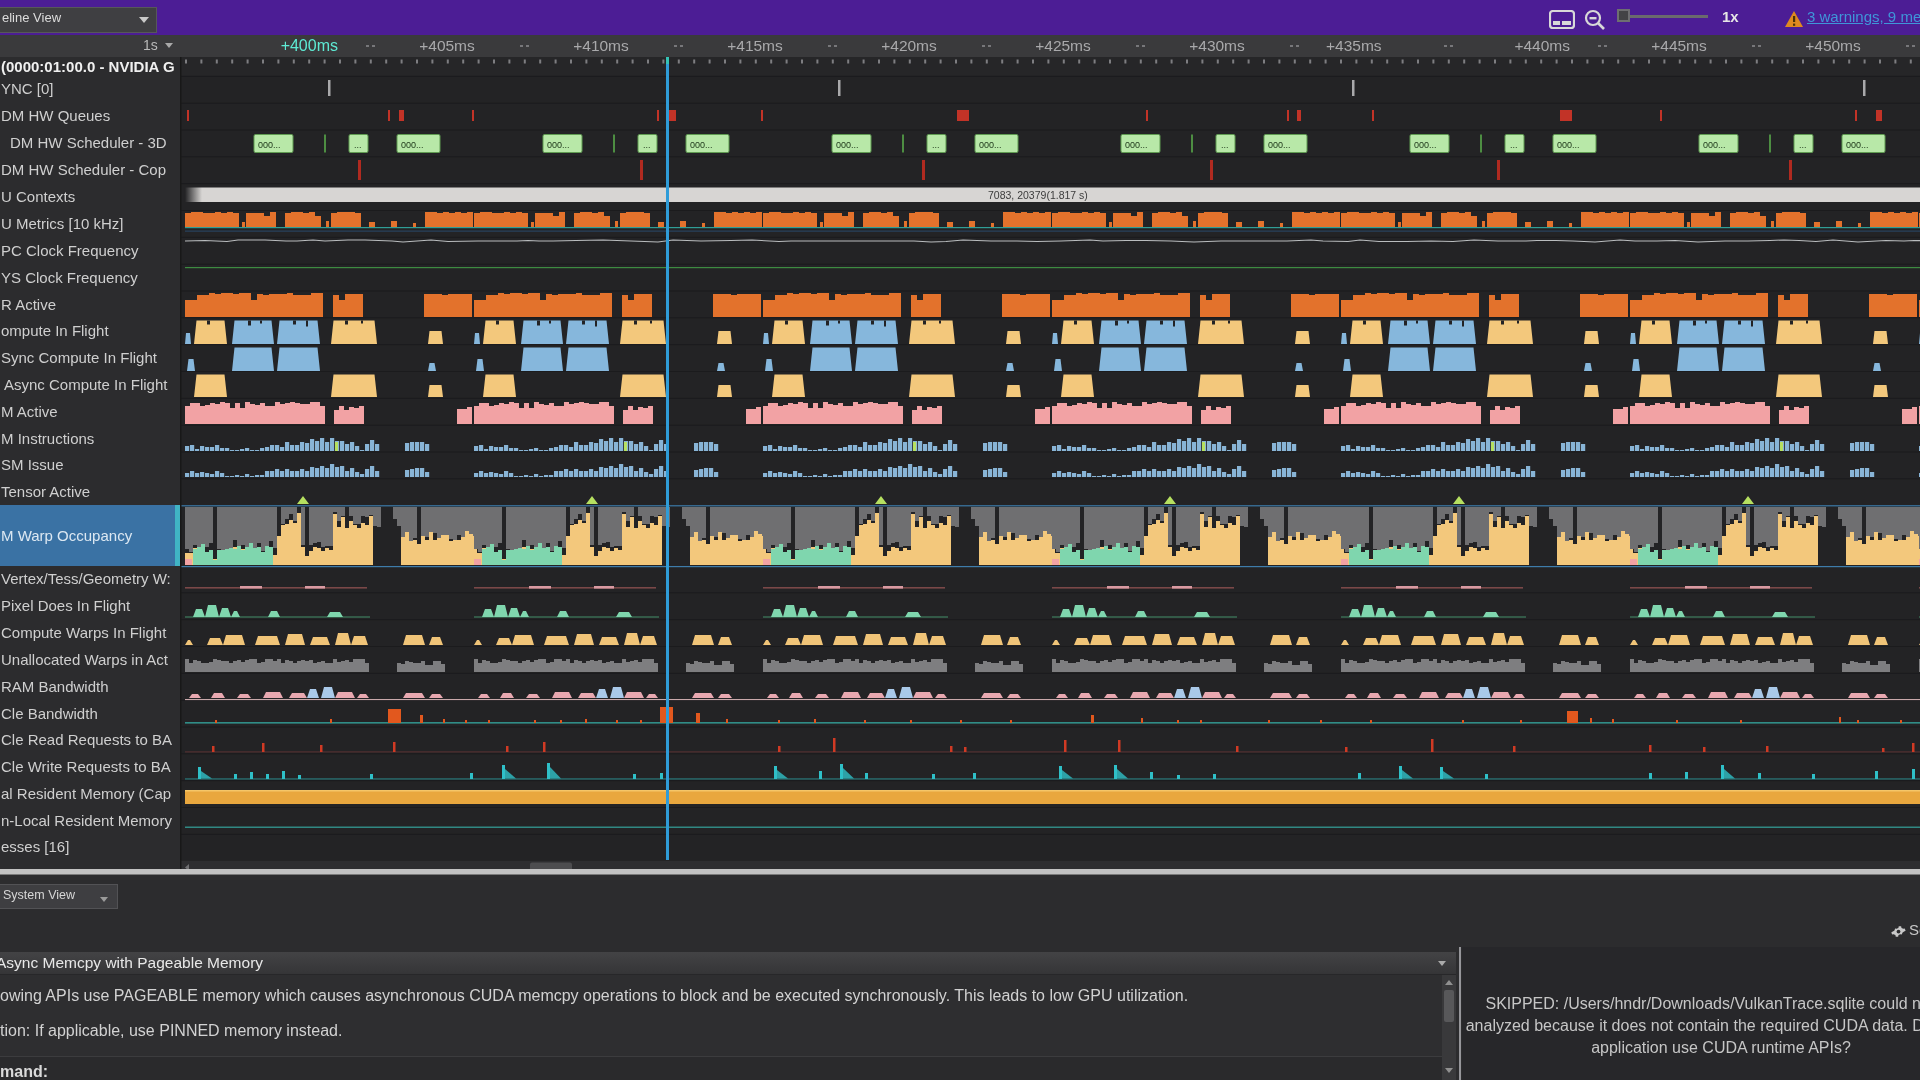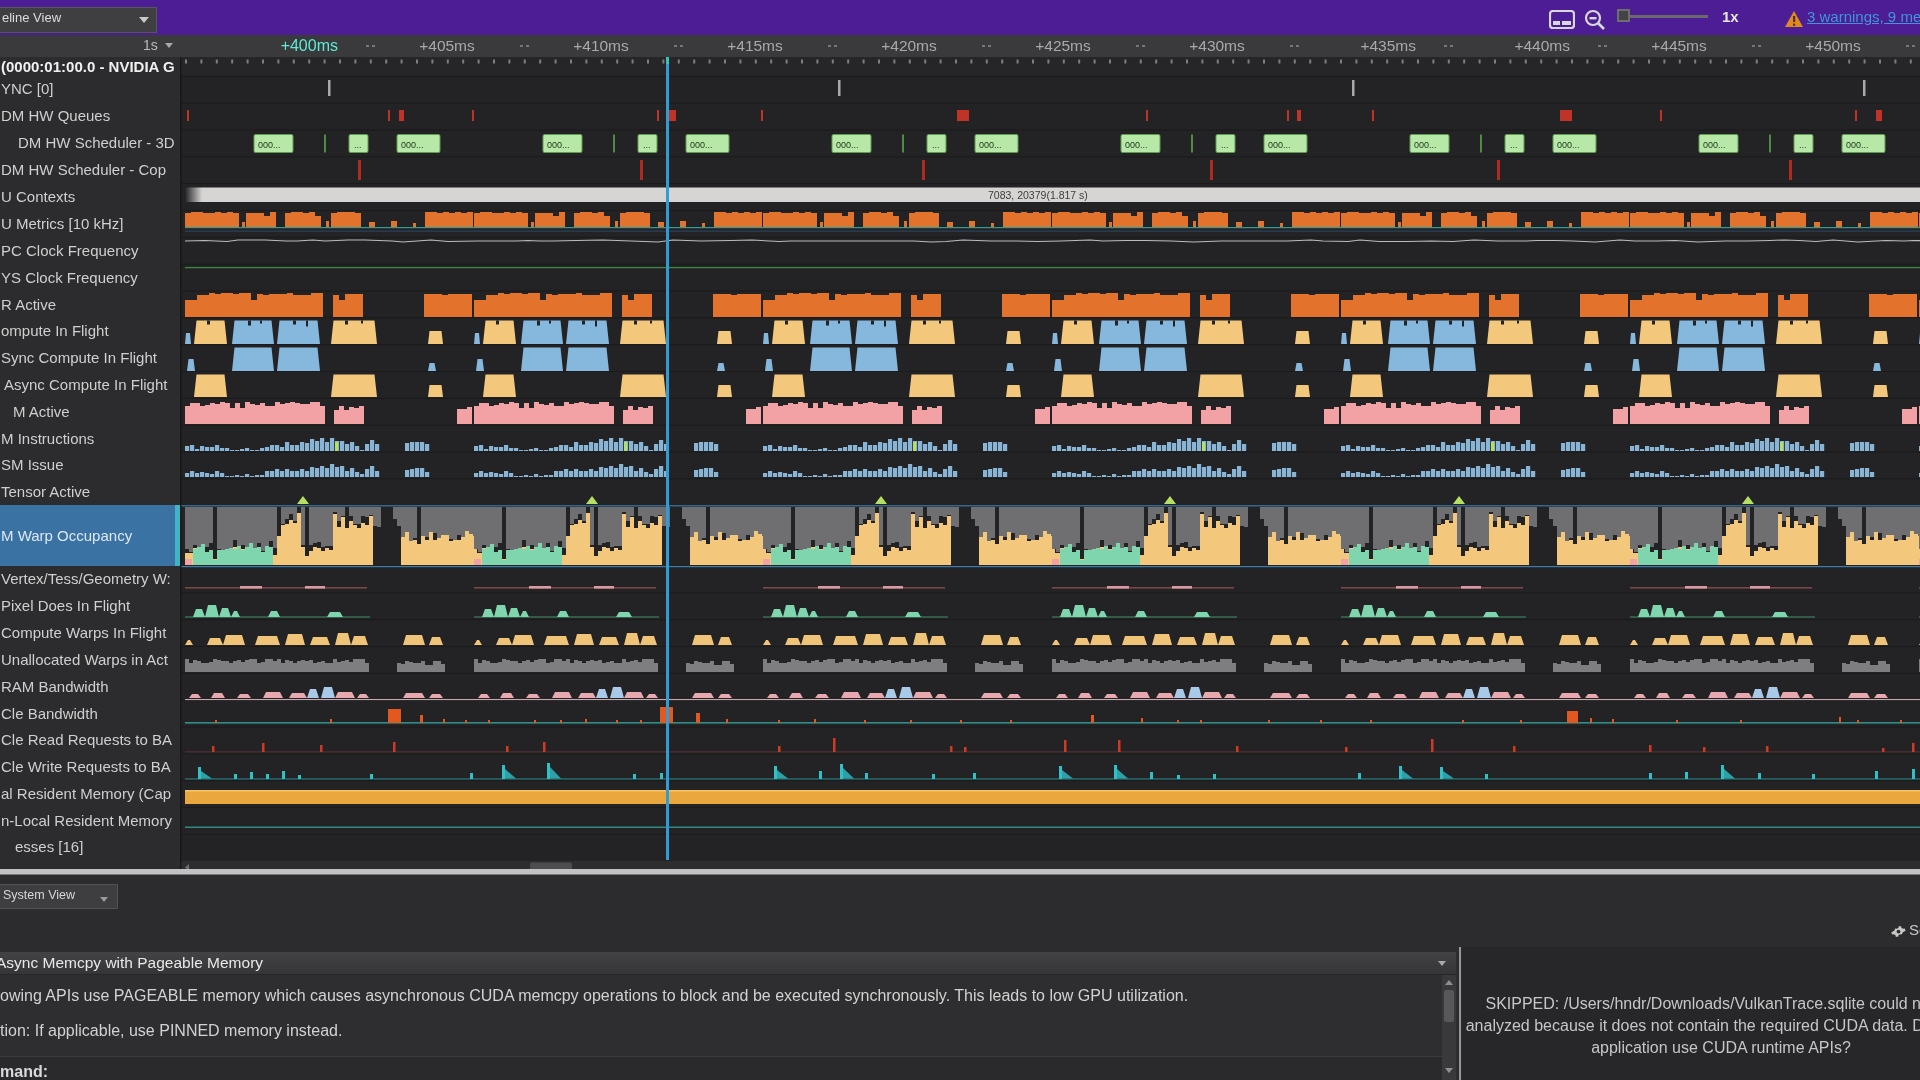--- a/index.html
+++ b/index.html
@@ -46,64 +46,64 @@
     <div style="position:absolute;left:834px;top:10px;width:3px;height:2px;background:#77777a"></div>
     <div style="position:absolute;left:864px;top:2px;width:90px;text-align:center;color:#a9a9ab;font-size:15.5px">+420ms</div>
     <div style="position:absolute;left:982px;top:10px;width:3px;height:2px;background:#77777a"></div>
     <div style="position:absolute;left:988px;top:10px;width:3px;height:2px;background:#77777a"></div>
     <div style="position:absolute;left:1018px;top:2px;width:90px;text-align:center;color:#a9a9ab;font-size:15.5px">+425ms</div>
     <div style="position:absolute;left:1136px;top:10px;width:3px;height:2px;background:#77777a"></div>
     <div style="position:absolute;left:1142px;top:10px;width:3px;height:2px;background:#77777a"></div>
     <div style="position:absolute;left:1172px;top:2px;width:90px;text-align:center;color:#a9a9ab;font-size:15.5px">+430ms</div>
     <div style="position:absolute;left:1290px;top:10px;width:3px;height:2px;background:#77777a"></div>
     <div style="position:absolute;left:1296px;top:10px;width:3px;height:2px;background:#77777a"></div>
-    <div style="position:absolute;left:1326px;top:2px;width:90px;text-align:right;color:#a9a9ab;font-size:15.5px">+435ms</div>
+    <div style="position:absolute;left:1326px;top:2px;width:90px;text-align:left;color:#a9a9ab;font-size:15.5px">+435ms</div>
     <div style="position:absolute;left:1444px;top:10px;width:3px;height:2px;background:#77777a"></div>
     <div style="position:absolute;left:1450px;top:10px;width:3px;height:2px;background:#77777a"></div>
     <div style="position:absolute;left:1480px;top:2px;width:90px;text-align:right;color:#a9a9ab;font-size:15.5px">+440ms</div>
     <div style="position:absolute;left:1598px;top:10px;width:3px;height:2px;background:#77777a"></div>
     <div style="position:absolute;left:1604px;top:10px;width:3px;height:2px;background:#77777a"></div>
     <div style="position:absolute;left:1634px;top:2px;width:90px;text-align:center;color:#a9a9ab;font-size:15.5px">+445ms</div>
     <div style="position:absolute;left:1752px;top:10px;width:3px;height:2px;background:#77777a"></div>
     <div style="position:absolute;left:1758px;top:10px;width:3px;height:2px;background:#77777a"></div>
     <div style="position:absolute;left:1788px;top:2px;width:90px;text-align:center;color:#a9a9ab;font-size:15.5px">+450ms</div>
     <div style="position:absolute;left:1906px;top:10px;width:3px;height:2px;background:#77777a"></div>
     <div style="position:absolute;left:1912px;top:10px;width:3px;height:2px;background:#77777a"></div>
   </div>
 <div style="position:absolute;left:0;top:57px;width:180px;height:818px;background:#2c2c2e;overflow:hidden;font-size:15px">
     <div style="position:absolute;left:0;top:0.5px;width:177px;height:18.5px;line-height:18.5px;color:#f0f0f0;font-weight:bold;white-space:nowrap;overflow:hidden;padding-left:1px">(0000:01:00.0 - NVIDIA G</div>
     <div style="position:absolute;left:0;top:19px;width:177px;height:26.5px;line-height:26.5px;color:#cfcfcf;font-weight:normal;white-space:nowrap;overflow:hidden;padding-left:1px">YNC [0]</div>
     <div style="position:absolute;left:0;top:46px;width:177px;height:26.5px;line-height:26.5px;color:#cfcfcf;font-weight:normal;white-space:nowrap;overflow:hidden;padding-left:1px">DM HW Queues</div>
-    <div style="position:absolute;left:0;top:73px;width:177px;height:26.5px;line-height:26.5px;color:#cfcfcf;font-weight:normal;white-space:nowrap;overflow:hidden;padding-left:18px">DM HW Scheduler - 3D</div>
+    <div style="position:absolute;left:0;top:73px;width:177px;height:26.5px;line-height:26.5px;color:#cfcfcf;font-weight:normal;white-space:nowrap;overflow:hidden;padding-left:10px">DM HW Scheduler - 3D</div>
     <div style="position:absolute;left:0;top:99px;width:177px;height:27px;line-height:27px;color:#cfcfcf;font-weight:normal;white-space:nowrap;overflow:hidden;padding-left:1px">DM HW Scheduler - Cop</div>
     <div style="position:absolute;left:0;top:126px;width:177px;height:27px;line-height:27px;color:#cfcfcf;font-weight:normal;white-space:nowrap;overflow:hidden;padding-left:1px">U Contexts</div>
     <div style="position:absolute;left:0;top:153px;width:177px;height:27px;line-height:27px;color:#cfcfcf;font-weight:normal;white-space:nowrap;overflow:hidden;padding-left:1px">U Metrics [10 kHz]</div>
     <div style="position:absolute;left:0;top:180px;width:177px;height:27px;line-height:27px;color:#cfcfcf;font-weight:normal;white-space:nowrap;overflow:hidden;padding-left:1px">PC Clock Frequency</div>
     <div style="position:absolute;left:0;top:207px;width:177px;height:27px;line-height:27px;color:#cfcfcf;font-weight:normal;white-space:nowrap;overflow:hidden;padding-left:1px">YS Clock Frequency</div>
     <div style="position:absolute;left:0;top:234px;width:177px;height:27px;line-height:27px;color:#cfcfcf;font-weight:normal;white-space:nowrap;overflow:hidden;padding-left:1px">R Active</div>
     <div style="position:absolute;left:0;top:260px;width:177px;height:27px;line-height:27px;color:#cfcfcf;font-weight:normal;white-space:nowrap;overflow:hidden;padding-left:1px">ompute In Flight</div>
     <div style="position:absolute;left:0;top:287px;width:177px;height:27px;line-height:27px;color:#cfcfcf;font-weight:normal;white-space:nowrap;overflow:hidden;padding-left:1px">Sync Compute In Flight</div>
     <div style="position:absolute;left:0;top:314px;width:177px;height:27px;line-height:27px;color:#cfcfcf;font-weight:normal;white-space:nowrap;overflow:hidden;padding-left:4px">Async Compute In Flight</div>
-    <div style="position:absolute;left:0;top:341px;width:177px;height:27px;line-height:27px;color:#cfcfcf;font-weight:normal;white-space:nowrap;overflow:hidden;padding-left:13px">M Active</div>
+    <div style="position:absolute;left:0;top:341px;width:177px;height:27px;line-height:27px;color:#cfcfcf;font-weight:normal;white-space:nowrap;overflow:hidden;padding-left:1px">M Active</div>
     <div style="position:absolute;left:0;top:368px;width:177px;height:27px;line-height:27px;color:#cfcfcf;font-weight:normal;white-space:nowrap;overflow:hidden;padding-left:1px">M Instructions</div>
     <div style="position:absolute;left:0;top:394px;width:177px;height:27px;line-height:27px;color:#cfcfcf;font-weight:normal;white-space:nowrap;overflow:hidden;padding-left:1px">SM Issue</div>
     <div style="position:absolute;left:0;top:421px;width:177px;height:27px;line-height:27px;color:#cfcfcf;font-weight:normal;white-space:nowrap;overflow:hidden;padding-left:1px">Tensor Active</div>
     <div style="position:absolute;left:0;top:448px;width:177px;height:61px;line-height:61px;background:#3a72a4;color:#dce8f2;white-space:nowrap;overflow:hidden;padding-left:1px">M Warp Occupancy</div>
     <div style="position:absolute;left:175px;top:448px;width:5px;height:61px;background:#40b4c4"></div>
     <div style="position:absolute;left:0;top:509px;width:177px;height:26px;line-height:26px;color:#cfcfcf;font-weight:normal;white-space:nowrap;overflow:hidden;padding-left:1px">Vertex/Tess/Geometry W:</div>
     <div style="position:absolute;left:0;top:535px;width:177px;height:27px;line-height:27px;color:#cfcfcf;font-weight:normal;white-space:nowrap;overflow:hidden;padding-left:1px">Pixel Does In Flight</div>
     <div style="position:absolute;left:0;top:562px;width:177px;height:27px;line-height:27px;color:#cfcfcf;font-weight:normal;white-space:nowrap;overflow:hidden;padding-left:1px">Compute Warps In Flight</div>
     <div style="position:absolute;left:0;top:589px;width:177px;height:27px;line-height:27px;color:#cfcfcf;font-weight:normal;white-space:nowrap;overflow:hidden;padding-left:1px">Unallocated Warps in Act</div>
     <div style="position:absolute;left:0;top:616px;width:177px;height:27px;line-height:27px;color:#cfcfcf;font-weight:normal;white-space:nowrap;overflow:hidden;padding-left:1px">RAM Bandwidth</div>
     <div style="position:absolute;left:0;top:643px;width:177px;height:27px;line-height:27px;color:#cfcfcf;font-weight:normal;white-space:nowrap;overflow:hidden;padding-left:1px">Cle Bandwidth</div>
     <div style="position:absolute;left:0;top:670px;width:177px;height:26px;line-height:26px;color:#cfcfcf;font-weight:normal;white-space:nowrap;overflow:hidden;padding-left:1px">Cle Read Requests to BA</div>
     <div style="position:absolute;left:0;top:696px;width:177px;height:27px;line-height:27px;color:#cfcfcf;font-weight:normal;white-space:nowrap;overflow:hidden;padding-left:1px">Cle Write Requests to BA</div>
     <div style="position:absolute;left:0;top:723px;width:177px;height:27px;line-height:27px;color:#cfcfcf;font-weight:normal;white-space:nowrap;overflow:hidden;padding-left:1px">al Resident Memory (Cap</div>
     <div style="position:absolute;left:0;top:750px;width:177px;height:27px;line-height:27px;color:#cfcfcf;font-weight:normal;white-space:nowrap;overflow:hidden;padding-left:1px">n-Local Resident Memory</div>
-    <div style="position:absolute;left:0;top:777px;width:177px;height:26px;line-height:26px;color:#cfcfcf;font-weight:normal;white-space:nowrap;overflow:hidden;padding-left:15px">esses [16]</div>
+    <div style="position:absolute;left:0;top:777px;width:177px;height:26px;line-height:26px;color:#cfcfcf;font-weight:normal;white-space:nowrap;overflow:hidden;padding-left:1px">esses [16]</div>
   </div>
 <svg width="1740" height="818" viewBox="0 0 1740 818" style="position:absolute;left:180px;top:57px;filter:blur(0.35px)">
     <defs>
       <g id="metrics">
         <path d="M0.0,171.0L0.0,156.0L6.0,156.0L6.0,155.0L12.0,155.0L12.0,155.0L18.0,155.0L18.0,156.0L24.0,156.0L24.0,156.0L30.0,156.0L30.0,155.0L36.0,155.0L36.0,156.0L42.0,156.0L42.0,155.0L48.0,155.0L48.0,156.0L54.0,156.0L54.0,171.0ZM61.0,171.0L61.0,156.0L67.0,156.0L67.0,156.0L73.0,156.0L73.0,156.0L79.0,156.0L79.0,159.0L85.0,159.0L85.0,155.0L91.0,155.0L91.0,171.0ZM100.0,171.0L100.0,156.0L106.0,156.0L106.0,155.0L112.0,155.0L112.0,155.0L118.0,155.0L118.0,156.0L124.0,156.0L124.0,155.0L130.0,155.0L130.0,159.0L136.0,159.0L136.0,171.0ZM146.0,171.0L146.0,156.0L152.0,156.0L152.0,155.0L158.0,155.0L158.0,155.0L164.0,155.0L164.0,155.0L170.0,155.0L170.0,156.0L176.0,156.0L176.0,171.0ZM240.0,171.0L240.0,155.0L246.0,155.0L246.0,155.0L252.0,155.0L252.0,156.0L258.0,156.0L258.0,155.0L264.0,155.0L264.0,156.0L270.0,156.0L270.0,155.0L276.0,155.0L276.0,156.0L282.0,156.0L282.0,155.0L288.0,155.0L288.0,171.0ZM57.0,171.0L57.0,165.0L60.0,165.0L60.0,171.0ZM141.0,171.0L141.0,164.0L144.0,164.0L144.0,171.0ZM184.0,171.0L184.0,165.0L187.0,165.0L187.0,165.0L190.0,165.0L190.0,171.0ZM206.0,171.0L206.0,164.0L209.0,164.0L209.0,164.0L212.0,164.0L212.0,171.0ZM228.0,171.0L228.0,166.0L231.0,166.0L231.0,171.0Z" fill="#e3722c"></path>
       </g>
       <g id="gract">
         <path d="M0.0,260.0L0.0,243.0L6.0,243.0L6.0,243.0L12.0,243.0L12.0,238.0L18.0,238.0L18.0,238.0L24.0,238.0L24.0,236.0L30.0,236.0L30.0,237.0L36.0,237.0L36.0,236.0L42.0,236.0L42.0,236.0L48.0,236.0L48.0,237.0L54.0,237.0L54.0,236.0L60.0,236.0L60.0,236.0L66.0,236.0L66.0,243.0L72.0,243.0L72.0,237.0L78.0,237.0L78.0,238.0L84.0,238.0L84.0,237.0L90.0,237.0L90.0,237.0L96.0,237.0L96.0,237.0L102.0,237.0L102.0,236.0L108.0,236.0L108.0,238.0L114.0,238.0L114.0,238.0L120.0,238.0L120.0,238.0L126.0,238.0L126.0,236.0L132.0,236.0L132.0,236.0L138.0,236.0L138.0,260.0ZM148.0,260.0L148.0,238.0L154.0,238.0L154.0,243.0L160.0,243.0L160.0,237.0L166.0,237.0L166.0,237.0L172.0,237.0L172.0,237.0L178.0,237.0L178.0,260.0ZM239.0,260.0L239.0,237.0L245.0,237.0L245.0,237.0L251.0,237.0L251.0,237.0L257.0,237.0L257.0,238.0L263.0,238.0L263.0,237.0L269.0,237.0L269.0,237.0L275.0,237.0L275.0,237.0L281.0,237.0L281.0,237.0L287.0,237.0L287.0,260.0Z" fill="#e3722c"></path>
       </g>
       <g id="cif">

